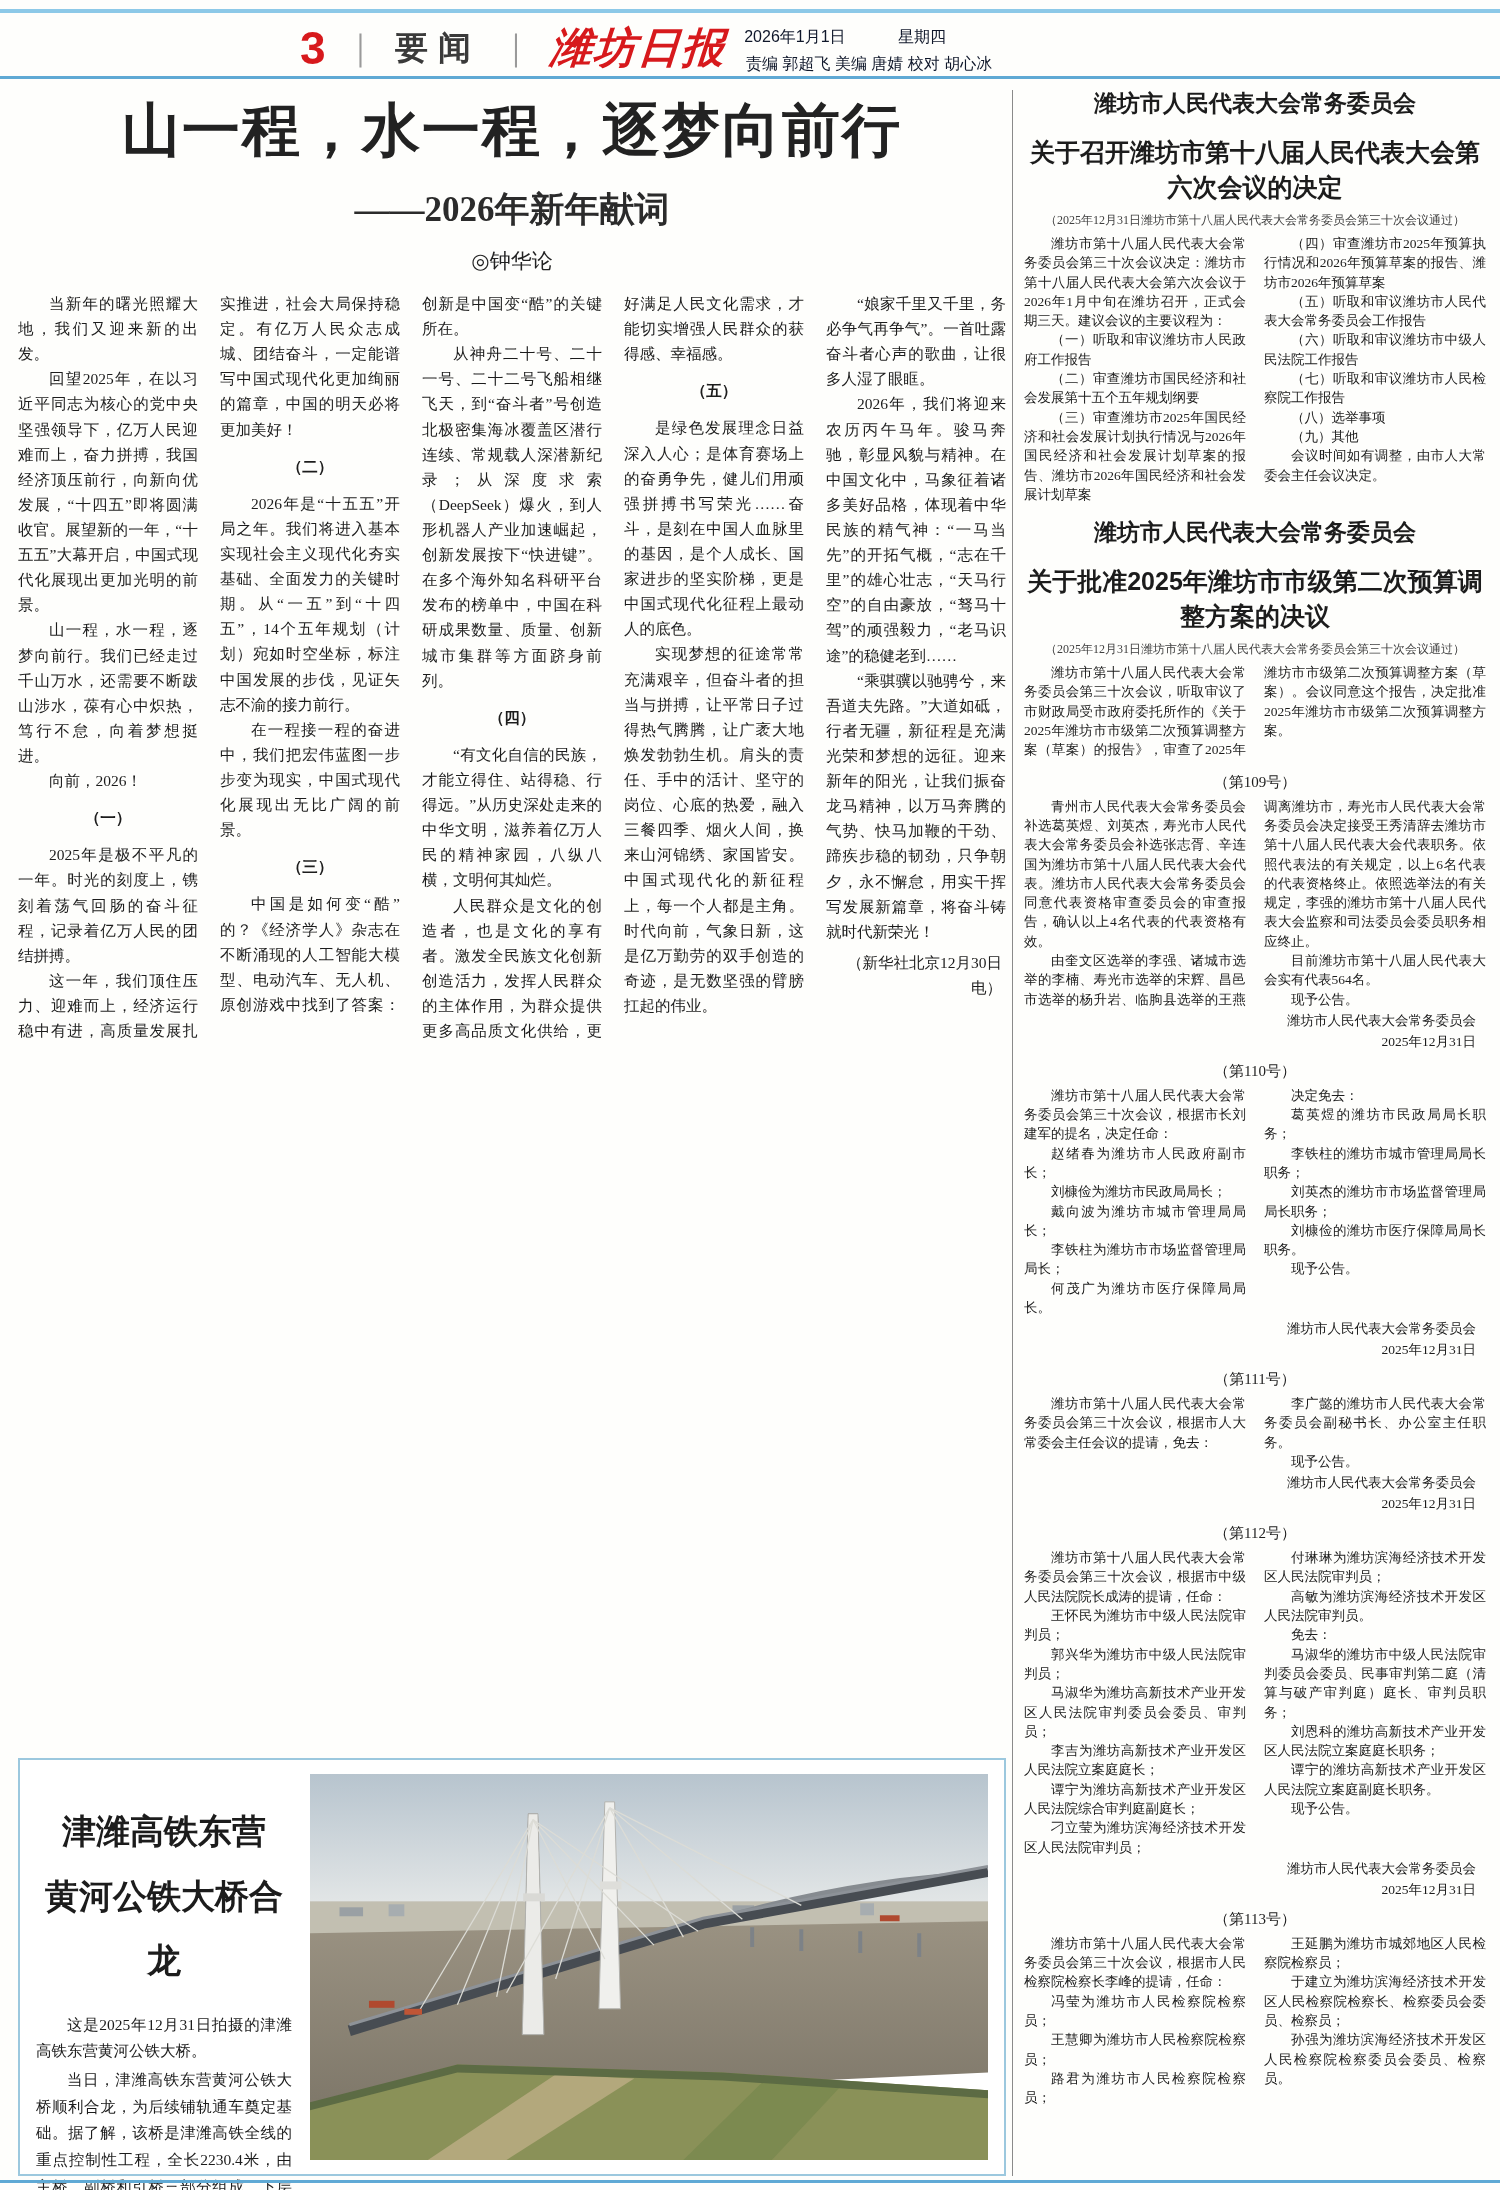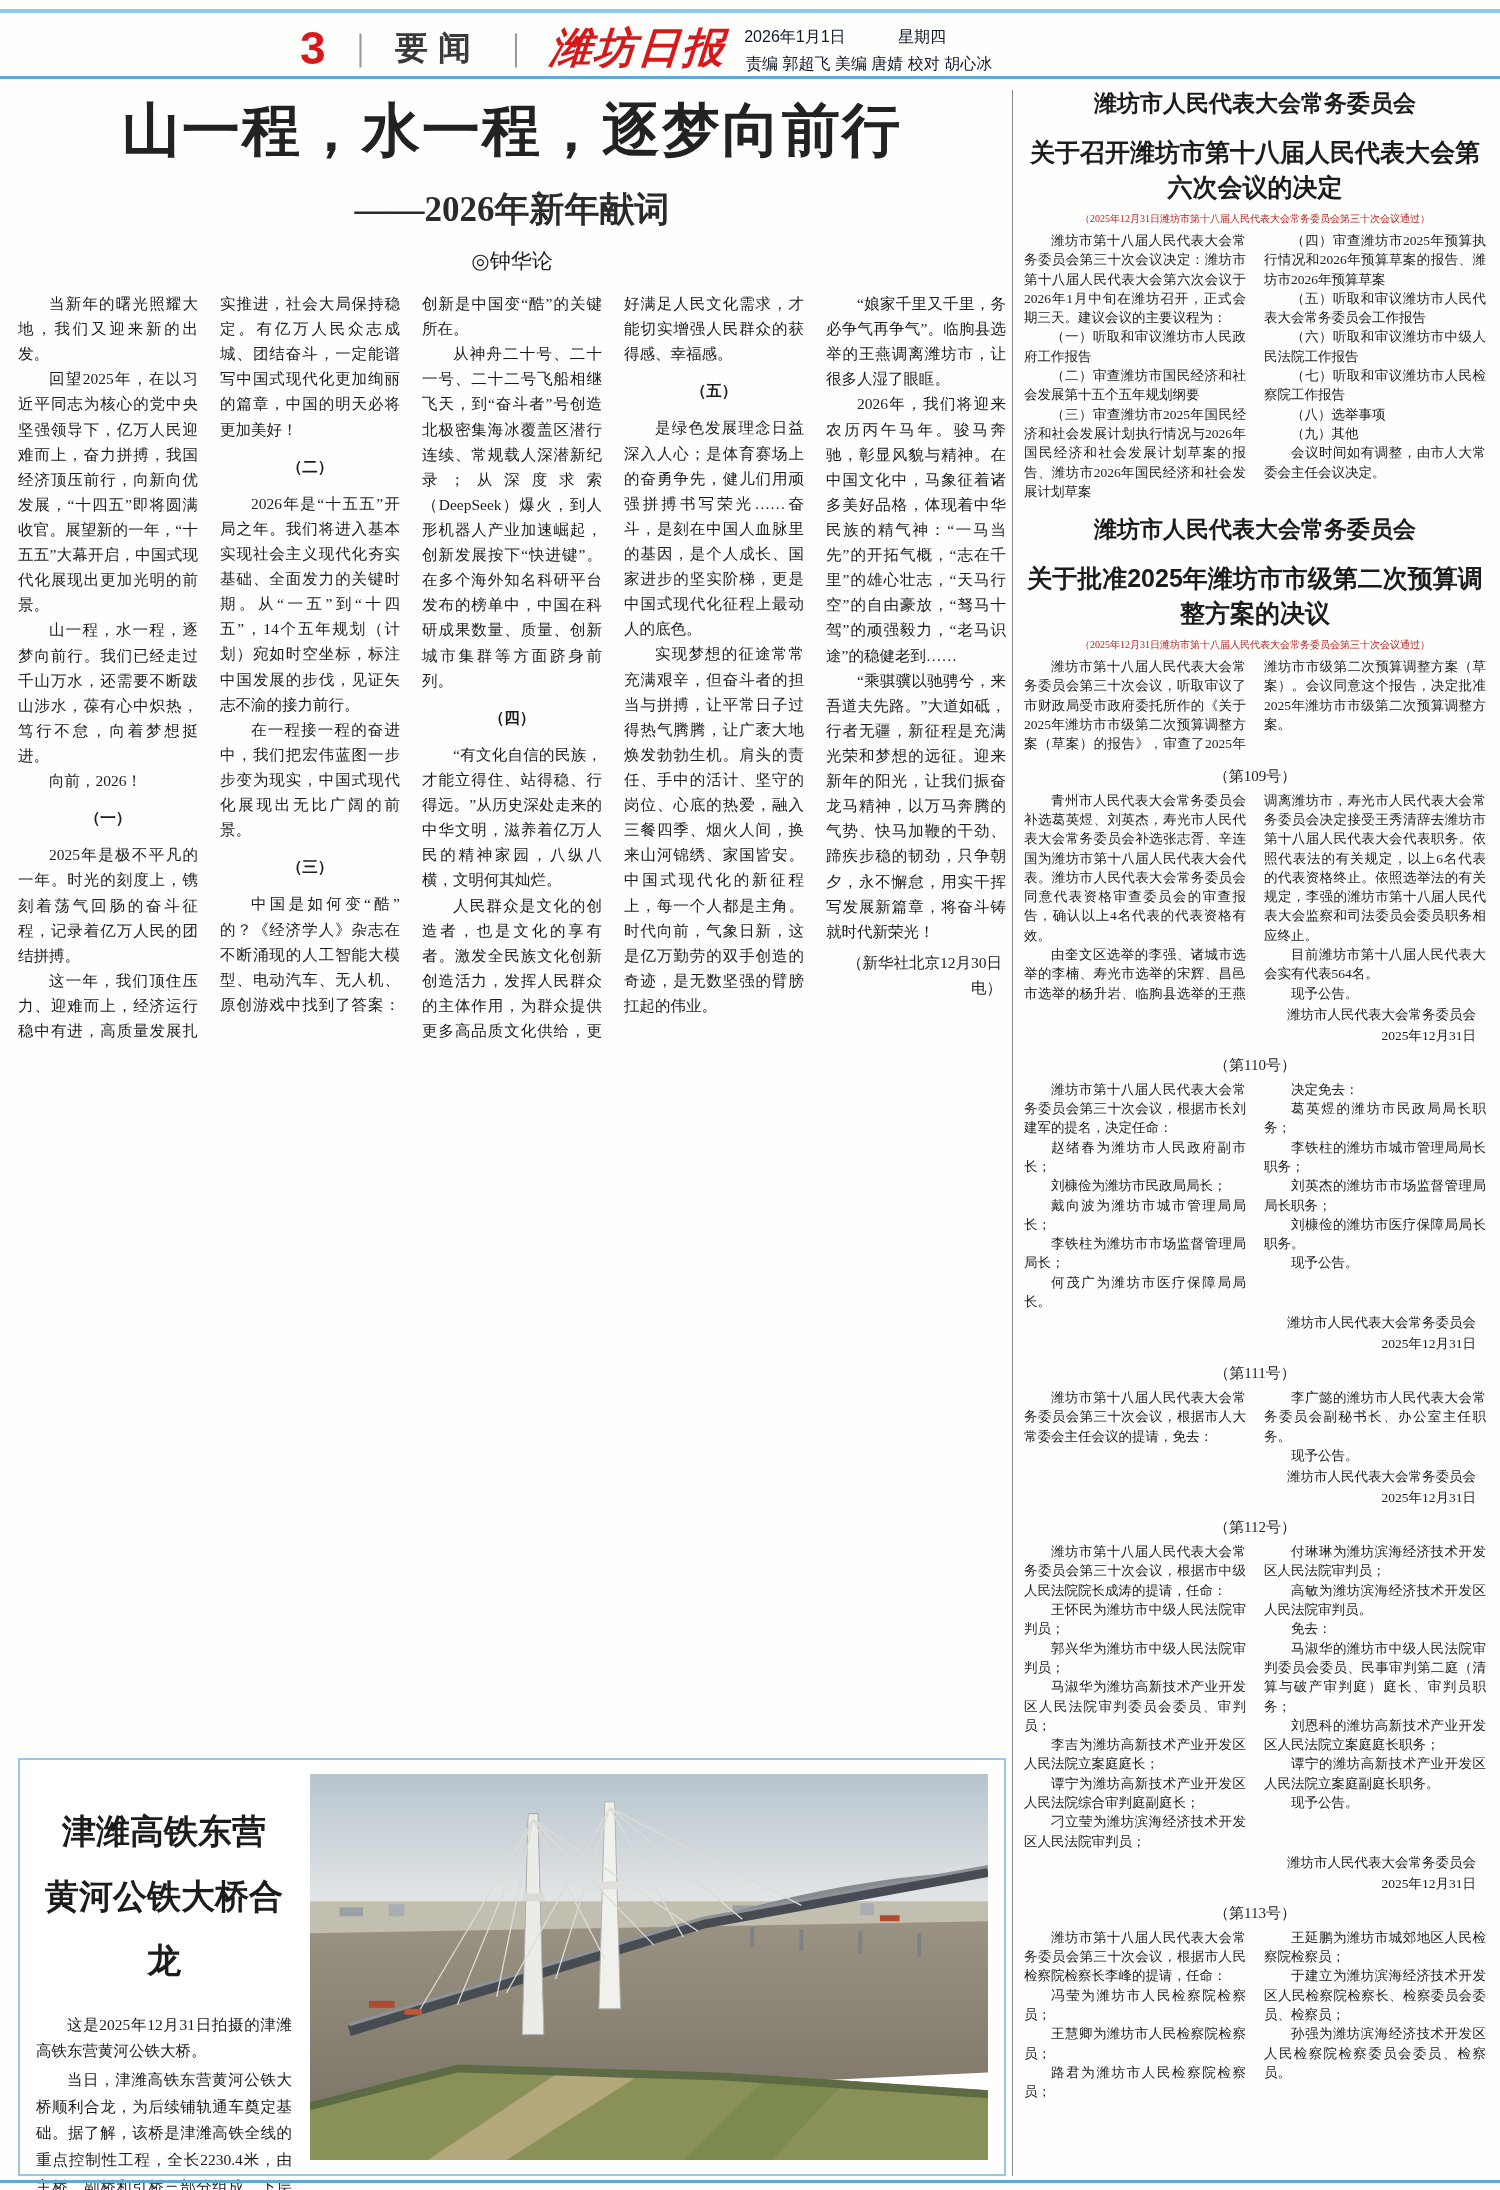--- a/index.html
+++ b/index.html
@@ -47,21 +47,21 @@
   .pa-body .para { margin-bottom:2px; }
   .photo { flex:1; overflow:hidden; }
   .photo svg { width:100%; height:100%; display:block; }
 
   
   .right { position:absolute; top:88px; left:1024px; width:462px; height:2092px; overflow:hidden; }
   .ann { margin-bottom:13px; }
   .ann-org   { text-align:center; font-size:23px; font-weight:bold; font-family:"Liberation Sans",sans-serif; }
   .ann-title { text-align:center; font-size:25px; font-weight:bold; line-height:1.4;
                font-family:"Liberation Sans",sans-serif; margin-top:16px; }
-  .ann-meta  { text-align:center; font-size:10px; margin:7px 0 5px; color:#b91c1c; }
+  .ann-meta  { text-align:center; font-size:12px; margin:7px 0 5px; color:#404040; }
   .ann-body  { column-count:2; column-gap:18px; font-size:13.5px; line-height:1.43; text-align:justify; }
   .ann-body .para { text-indent:2em; }
   .notice-title { text-align:center; font-size:32px; font-weight:bold;
                   font-family:"Liberation Sans",sans-serif; margin:4px 0 2px; }
   .notice-no { text-align:center; font-size:15px; margin:9px 0 5px; }
   .sign { text-align:right; font-size:13.5px; line-height:1.55; padding-right:10px; margin-top:2px; }
 </style>
 </head>
 <body>
 
@@ -104,21 +104,21 @@
         <div class="para">在一程接一程的奋进中，我们把宏伟蓝图一步步变为现实，中国式现代化展现出无比广阔的前景。</div>
         <div class="para sec">（三）</div>
         <div class="para">中国是如何变“酷”的？《经济学人》杂志在不断涌现的人工智能大模型、电动汽车、无人机、原创游戏中找到了答案：创新是中国变“酷”的关键所在。</div>
         <div class="para">从神舟二十号、二十一号、二十二号飞船相继飞天，到“奋斗者”号创造北极密集海冰覆盖区潜行连续、常规载人深潜新纪录；从深度求索（DeepSeek）爆火，到人形机器人产业加速崛起，创新发展按下“快进键”。在多个海外知名科研平台发布的榜单中，中国在科研成果数量、质量、创新城市集群等方面跻身前列。</div>
         <div class="para sec">（四）</div>
         <div class="para">“有文化自信的民族，才能立得住、站得稳、行得远。”从历史深处走来的中华文明，滋养着亿万人民的精神家园，八纵八横，文明何其灿烂。</div>
         <div class="para">人民群众是文化的创造者，也是文化的享有者。激发全民族文化创新创造活力，发挥人民群众的主体作用，为群众提供更多高品质文化供给，更好满足人民文化需求，才能切实增强人民群众的获得感、幸福感。</div>
         <div class="para sec">（五）</div>
         <div class="para">是绿色发展理念日益深入人心；是体育赛场上的奋勇争先，健儿们用顽强拼搏书写荣光……奋斗，是刻在中国人血脉里的基因，是个人成长、国家进步的坚实阶梯，更是中国式现代化征程上最动人的底色。</div>
         <div class="para">实现梦想的征途常常充满艰辛，但奋斗者的担当与拼搏，让平常日子过得热气腾腾，让广袤大地焕发勃勃生机。肩头的责任、手中的活计、坚守的岗位、心底的热爱，融入三餐四季、烟火人间，换来山河锦绣、家国皆安。中国式现代化的新征程上，每一个人都是主角。时代向前，气象日新，这是亿万勤劳的双手创造的奇迹，是无数坚强的臂膀扛起的伟业。</div>
-        <div class="para">“娘家千里又千里，务必争气再争气”。临朐县选举的王燕调离潍坊市，让很多人湿了眼眶。</div>
+        <div class="para">“娘家千里又千里，务必争气再争气”。一首吐露奋斗者心声的歌曲，让很多人湿了眼眶。</div>
         <div class="para">2026年，我们将迎来农历丙午马年。骏马奔驰，彰显风貌与精神。在中国文化中，马象征着诸多美好品格，体现着中华民族的精气神：“一马当先”的开拓气概，“志在千里”的雄心壮志，“天马行空”的自由豪放，“驽马十驾”的顽强毅力，“老马识途”的稳健老到……</div>
         <div class="para">“乘骐骥以驰骋兮，来吾道夫先路。”大道如砥，行者无疆，新征程是充满光荣和梦想的远征。迎来新年的阳光，让我们振奋龙马精神，以万马奔腾的气势、快马加鞭的干劲、蹄疾步稳的韧劲，只争朝夕，永不懈怠，用实干挥写发展新篇章，将奋斗铸就时代新荣光！</div>
         <div class="para credit">（新华社北京12月30日电）</div>
       </div>
   </div>
 
   <div class="photo-box">
     <div class="pa-left">
       <div class="pa-title">
         <span>津潍高铁东营</span><br>

